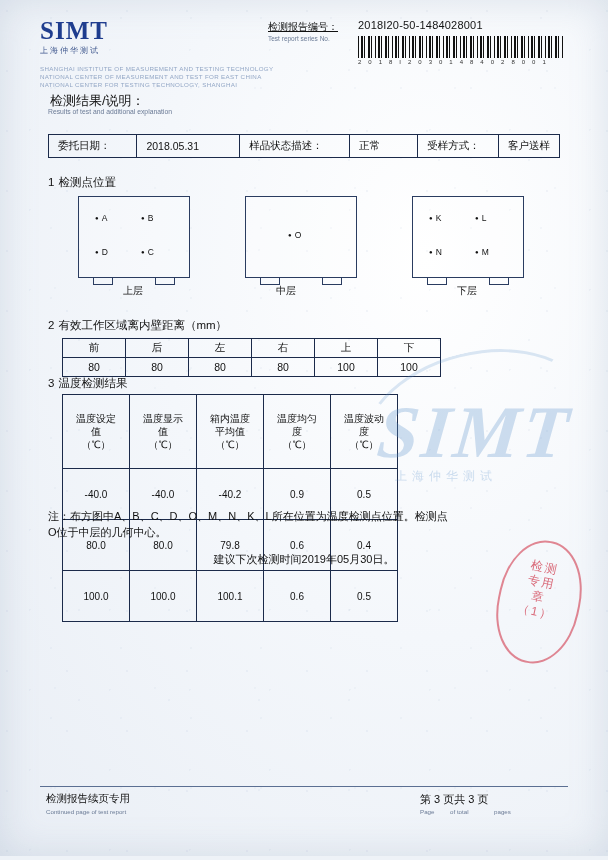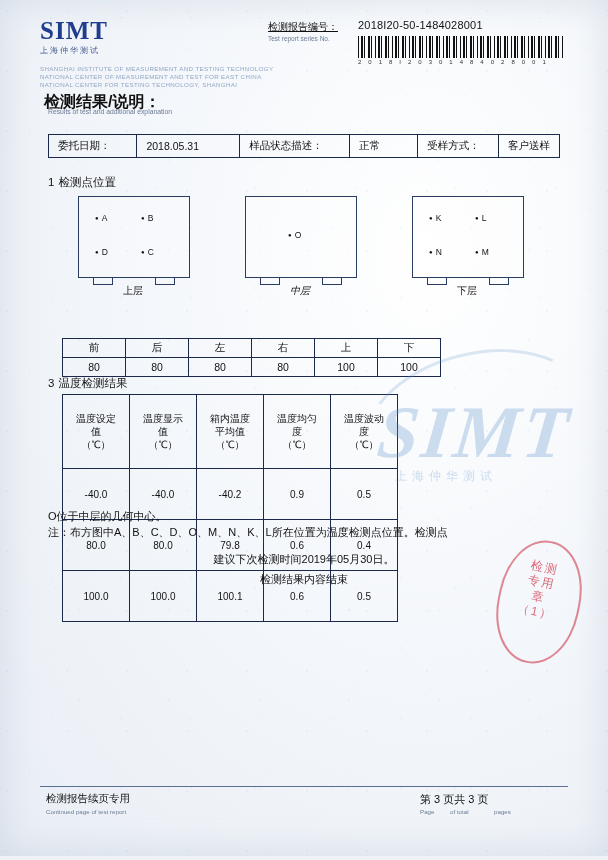--- a/index.html
+++ b/index.html
@@ -97,22 +97,22 @@
       #111 13px 14px, transparent 14px 17px
     );
   }
   .barcode-digits {
     position: absolute; left: 90px; top: 41px;
     font-size: 6px; color: #333; letter-spacing: 7px;
   }
 
   
   .sec-title {
-    position: absolute; left: 44px; top: 92px;
-    font-size: 16px; color: #111; font-weight: bold;
+    position: absolute; left: 50px; top: 92px;
+    font-size: 13px; color: #111; font-weight: normal;
   }
   .sec-title-en {
     position: absolute; left: 48px; top: 108px;
     font-size: 6.8px; color: #5f7characteristic;
     color: #6b7b96;
   }
 
   
   .info-table {
     position: absolute; left: 48px; top: 134px;
@@ -354,33 +354,36 @@
       <div class="foot-line" style="left:14px; width:18px;"></div>
       <div class="foot-line" style="left:76px; width:18px;"></div>
     </div>
     <div class="dia-cap" style="left:18px;">上层</div>
 
     <div class="dia" style="left:185px;">
       <div class="pt" style="left:42px; top:33px;">O</div>
       <div class="foot-line" style="left:14px; width:18px;"></div>
       <div class="foot-line" style="left:76px; width:18px;"></div>
     </div>
-    <div class="dia-cap" style="left:185px;font-style:italic;">中层</div>
+    <div class="dia-cap" style="left:171px;">中层</div>
 
     <div class="dia" style="left:352px;">
       <div class="pt" style="left:16px; top:16px;">K</div>
       <div class="pt" style="left:62px; top:16px;">L</div>
       <div class="pt" style="left:16px; top:50px;">N</div>
       <div class="pt" style="left:62px; top:50px;">M</div>
       <div class="foot-line" style="left:14px; width:18px;"></div>
       <div class="foot-line" style="left:76px; width:18px;"></div>
     </div>
     <div class="dia-cap" style="left:352px;">下层</div>
   </div>
 
+  <div class="num-head" style="left:48px; top:318px;">
+    <span class="n">2</span><span>有效工作区域离内壁距离（mm）</span>
+  </div>
 
   <table class="dist-table">
     <tbody>
         <tr>
       <td>前</td>
       <td>后</td>
       <td>左</td>
       <td>右</td>
       <td>上</td>
       <td>下</td>
@@ -447,26 +450,25 @@
       <td>100.0</td>
       <td>100.0</td>
       <td>100.1</td>
       <td>0.6</td>
       <td>0.5</td>
     </tr>
   </tbody>
     </table>
 
   <div class="note">
+    <div>注：布方图中A、B、C、D、O、M、N、K、L所在位置为温度检测点位置。检测点</div>
     <div>O位于中层的几何中心。</div>
-    <div>注：布方图中A、B、C、D、O、M、N、K、L所在位置为温度检测点位置。检测点</div>
   </div>
 
   <div class="next-date">建议下次检测时间2019年05月30日。</div>
-  <div class="end-line">检测结果内容结束</div>
 
   <div class="wm-arc"></div>
   <div class="wm-simt">SIMT</div>
   <div class="wm-sub">上海仲华测试</div>
   <div class="stamp"></div>
   <div class="stamp-text">检测专用章（1）</div>
 
   <div class="footer-rule"></div>
   <div class="footer-left">
     <div class="fl-cn">检测报告续页专用</div>

